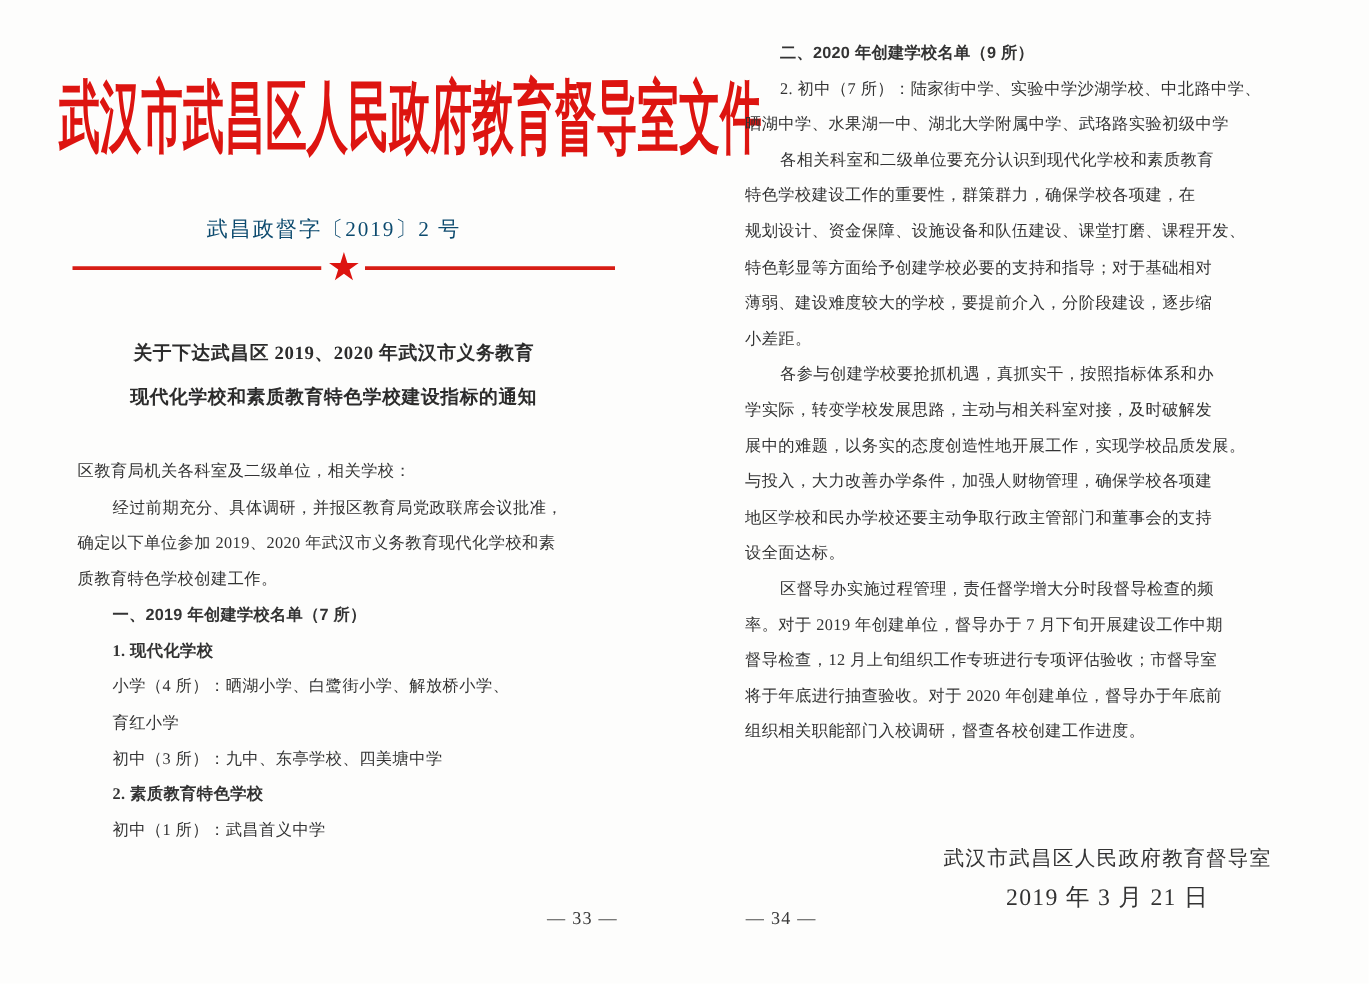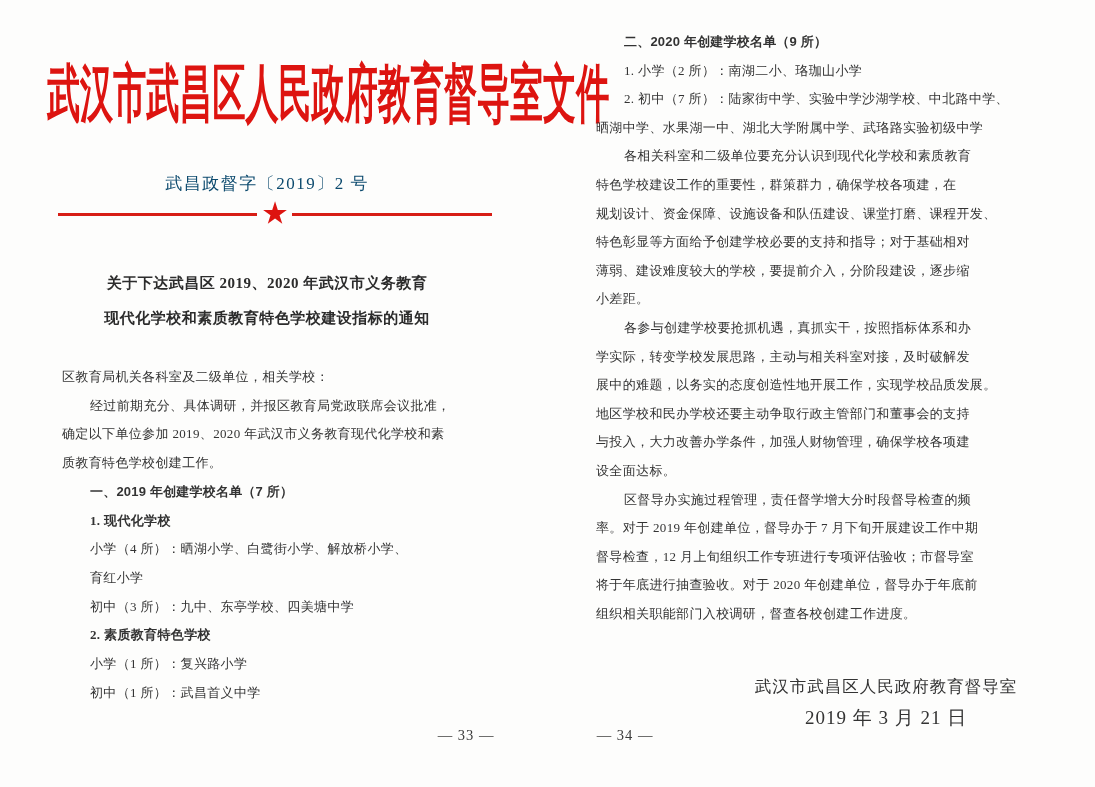--- a/index.html
+++ b/index.html
@@ -82,41 +82,39 @@
       <div class="line">区教育局机关各科室及二级单位，相关学校：</div>
       <div class="line indent">经过前期充分、具体调研，并报区教育局党政联席会议批准，</div>
       <div class="line">确定以下单位参加 2019、2020 年武汉市义务教育现代化学校和素</div>
       <div class="line">质教育特色学校创建工作。</div>
       <div class="line indent bold-sans">一、2019 年创建学校名单（7 所）</div>
       <div class="line indent kai-bold">1. 现代化学校</div>
       <div class="line indent">小学（4 所）：晒湖小学、白鹭街小学、解放桥小学、</div>
       <div class="line indent">育红小学</div>
       <div class="line indent">初中（3 所）：九中、东亭学校、四美塘中学</div>
       <div class="line indent kai-bold">2. 素质教育特色学校</div>
-      <div class="line indent">小学（1 所）：复兴路小学</div>
       <div class="line indent">初中（1 所）：武昌首义中学</div>
     </div>
   <div class="page-num page-num-left">— 33 —</div>
 
   <div class="body-col body-right">
       <div class="line indent bold-sans">二、2020 年创建学校名单（9 所）</div>
-      <div class="line indent">1. 小学（2 所）：南湖二小、珞珈山小学</div>
       <div class="line indent">2. 初中（7 所）：陆家街中学、实验中学沙湖学校、中北路中学、</div>
       <div class="line">晒湖中学、水果湖一中、湖北大学附属中学、武珞路实验初级中学</div>
       <div class="line indent">各相关科室和二级单位要充分认识到现代化学校和素质教育</div>
       <div class="line">特色学校建设工作的重要性，群策群力，确保学校各项建，在</div>
       <div class="line">规划设计、资金保障、设施设备和队伍建设、课堂打磨、课程开发、</div>
       <div class="line">特色彰显等方面给予创建学校必要的支持和指导；对于基础相对</div>
       <div class="line">薄弱、建设难度较大的学校，要提前介入，分阶段建设，逐步缩</div>
       <div class="line">小差距。</div>
       <div class="line indent">各参与创建学校要抢抓机遇，真抓实干，按照指标体系和办</div>
       <div class="line">学实际，转变学校发展思路，主动与相关科室对接，及时破解发</div>
       <div class="line">展中的难题，以务实的态度创造性地开展工作，实现学校品质发展。</div>
+      <div class="line">与投入，大力改善办学条件，加强人财物管理，确保学校各项建</div>
       <div class="line">地区学校和民办学校还要主动争取行政主管部门和董事会的支持</div>
-      <div class="line">与投入，大力改善办学条件，加强人财物管理，确保学校各项建</div>
       <div class="line">设全面达标。</div>
       <div class="line indent">区督导办实施过程管理，责任督学增大分时段督导检查的频</div>
       <div class="line">率。对于 2019 年创建单位，督导办于 7 月下旬开展建设工作中期</div>
       <div class="line">督导检查，12 月上旬组织工作专班进行专项评估验收；市督导室</div>
       <div class="line">将于年底进行抽查验收。对于 2020 年创建单位，督导办于年底前</div>
       <div class="line">组织相关职能部门入校调研，督查各校创建工作进度。</div>
     </div>
 
   <div class="signature">武汉市武昌区人民政府教育督导室</div>
   <div class="sign-date">2019 年 3 月 21 日</div>

